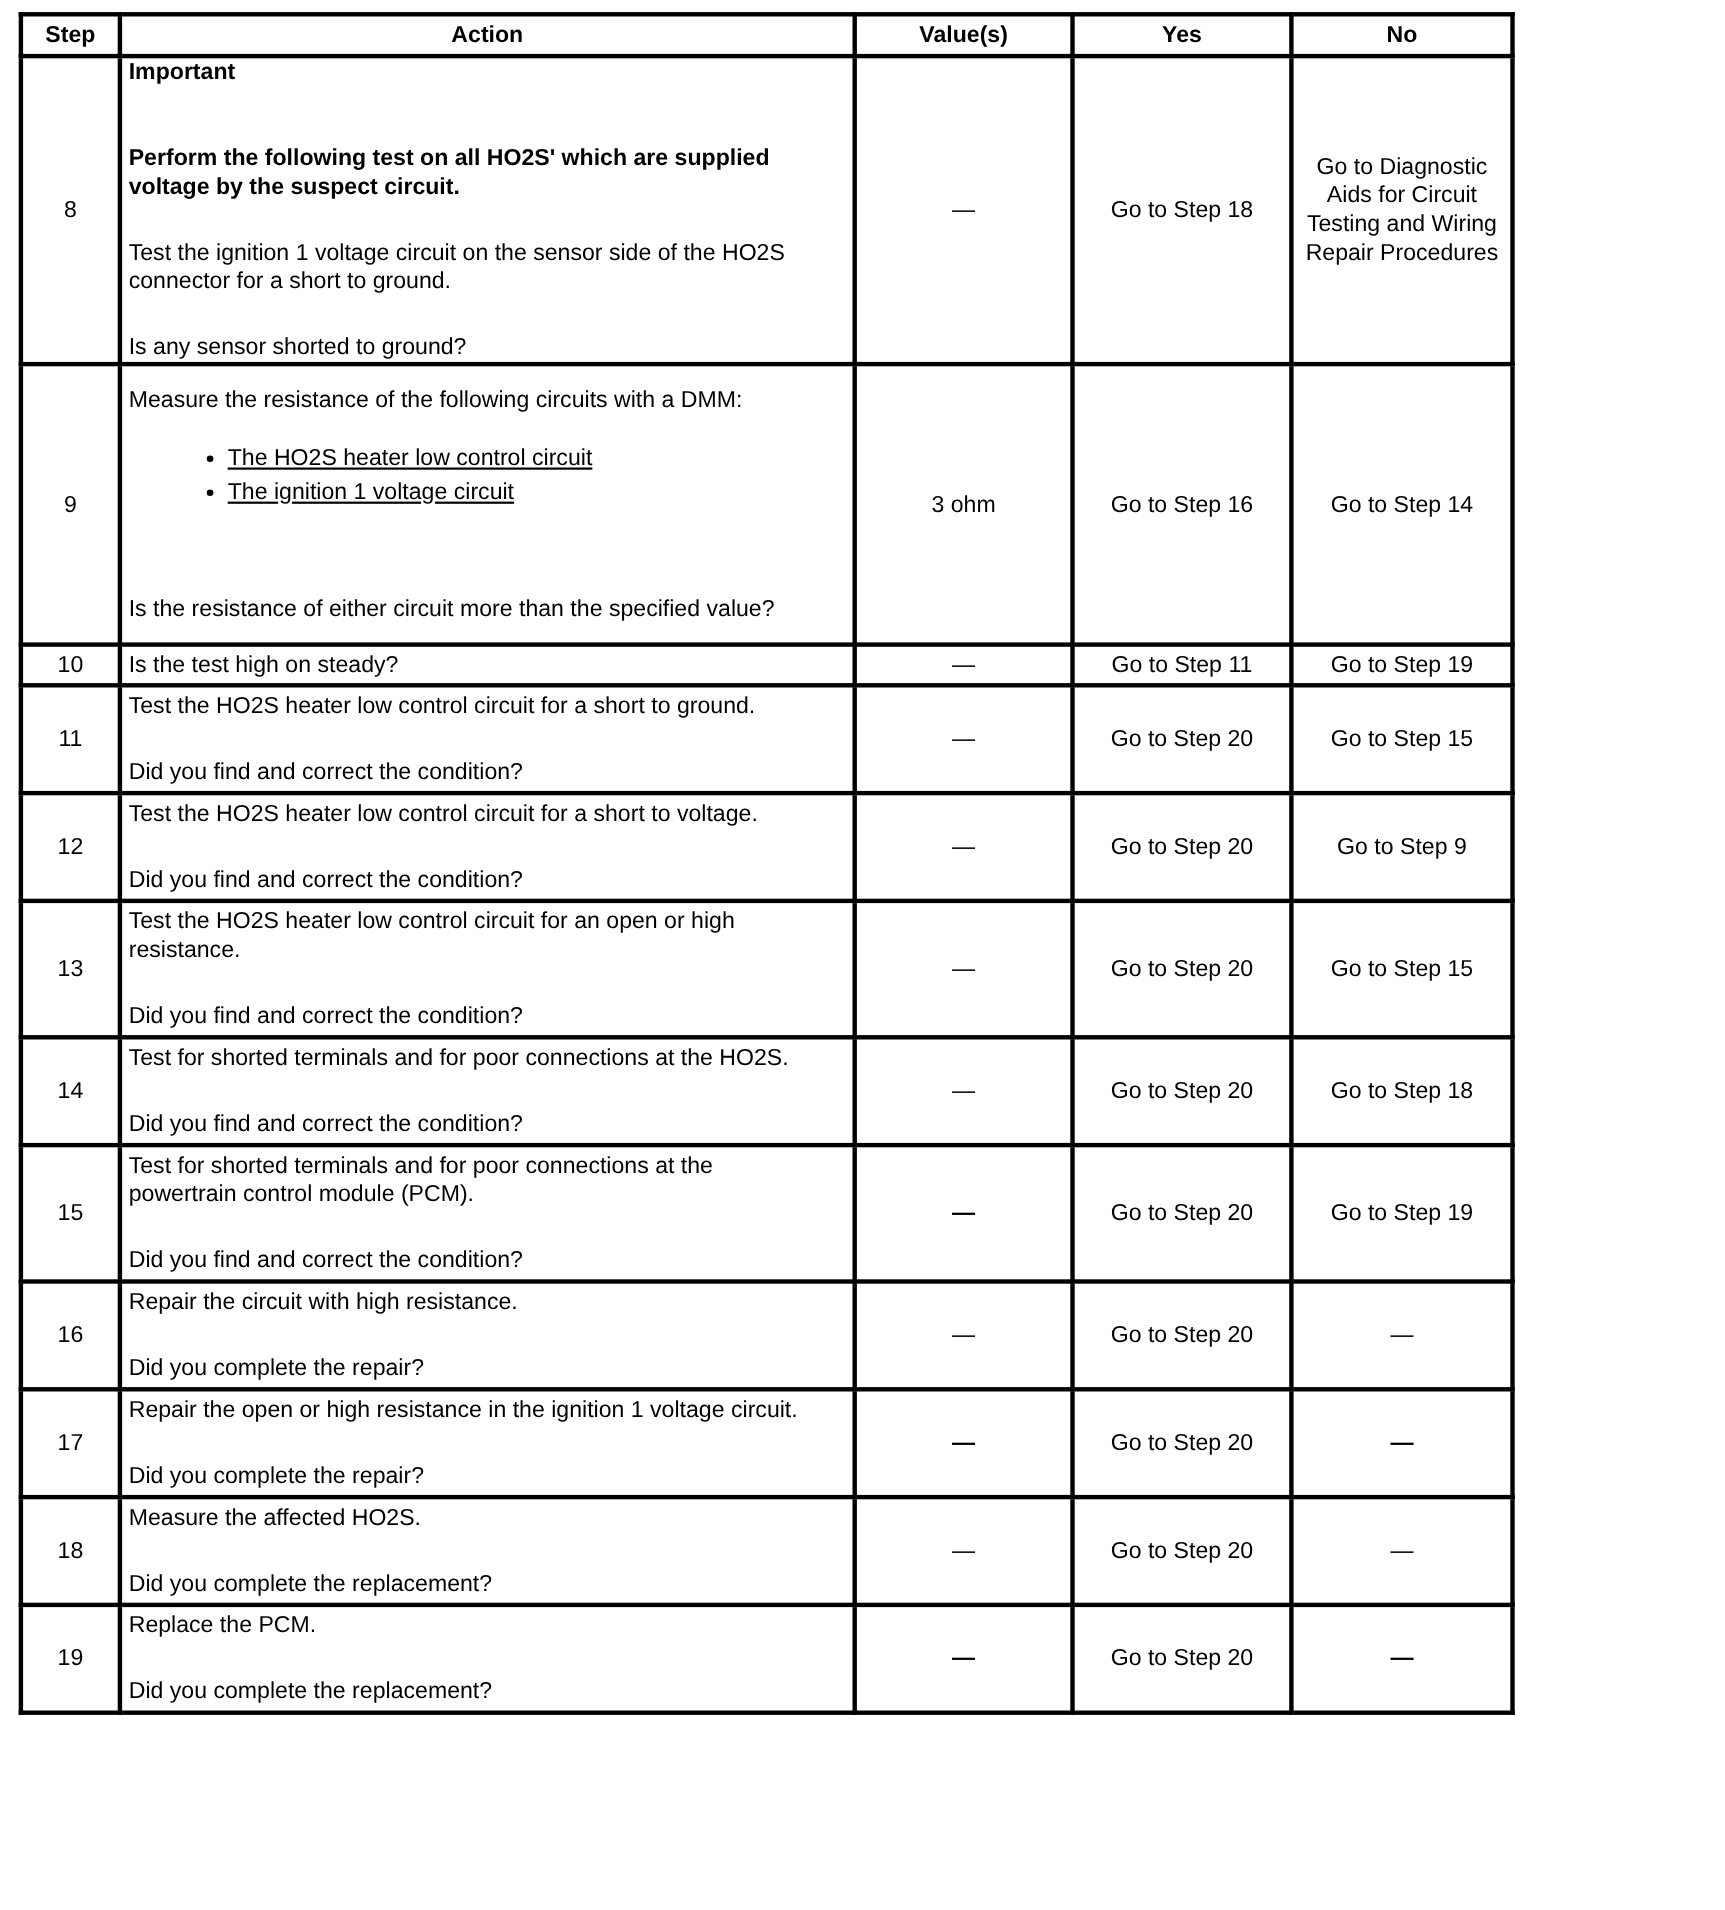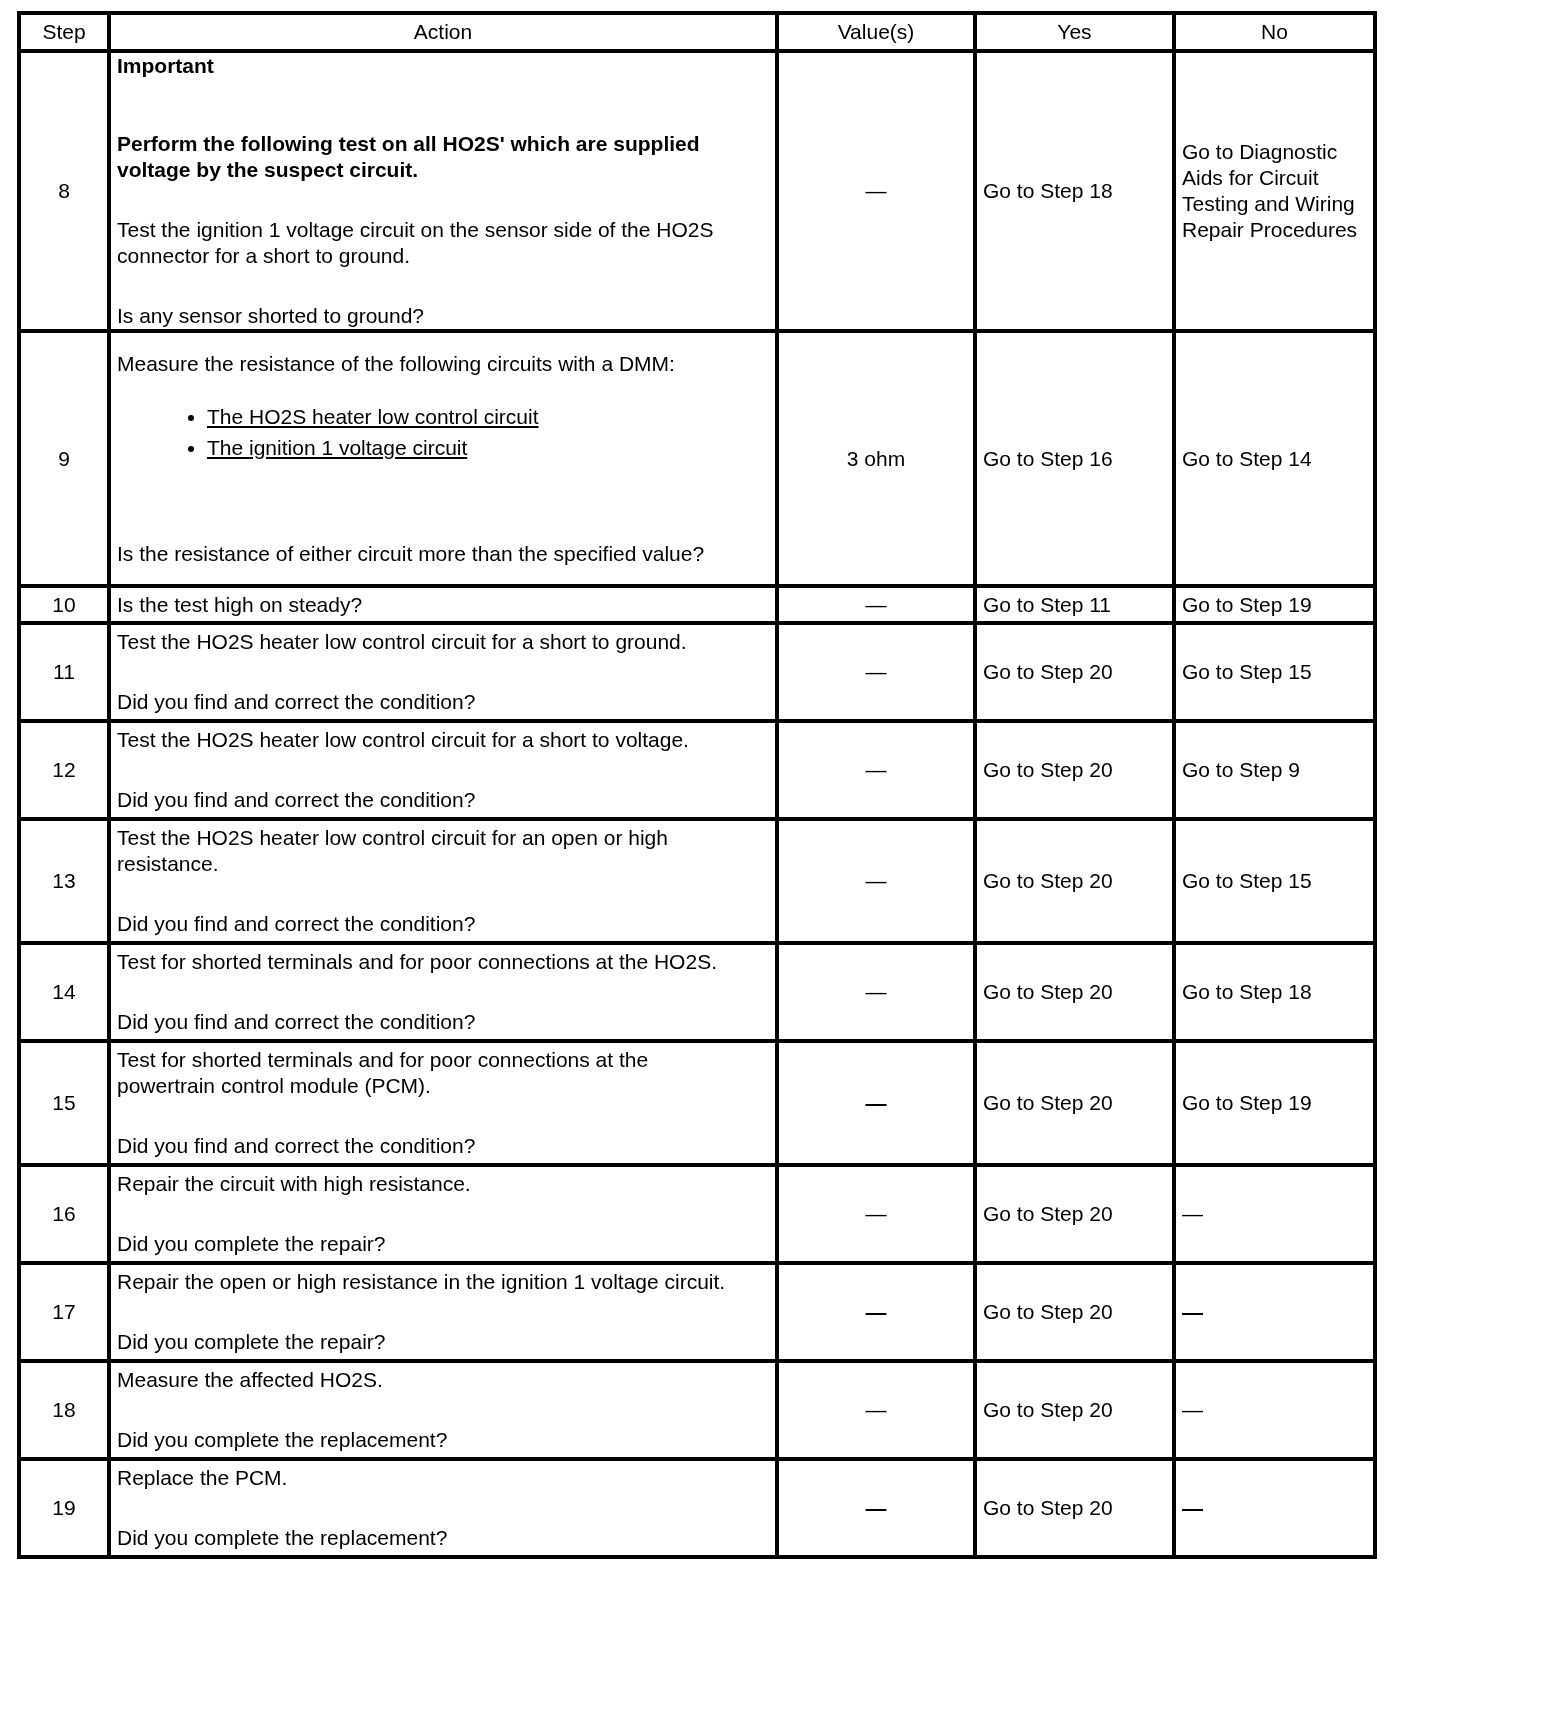--- a/index.html
+++ b/index.html
@@ -1,22 +1,22 @@
 <!DOCTYPE html>
 <html><head>
 <meta charset="utf-8">
 <style>
   html, body { margin:0; padding:0; background:#fff; }
   body { width:1568px; height:1736px; position:relative; font-family:"Liberation Sans", sans-serif; color:#000; }
   table.diag { position:absolute; left:17px; top:11px; width:1356px; border-collapse:collapse; table-layout:fixed; font-size:21px; }
   table.diag td, table.diag th { border:4px solid #000; padding:0 6px; vertical-align:middle; }
-  th { font-weight:normal; text-align:center; height:34px; }
+  th { font-weight:bold; text-align:center; height:34px; }
   td.step { text-align:center; }
   td.val { text-align:center; }
-  td.yes, td.no { text-align:left; vertical-align:bottom; padding-bottom:4px; }
+  td.yes, td.no { text-align:center; vertical-align:bottom; padding-bottom:4px; }
   td.action { vertical-align:top; padding-top:4px; padding-bottom:4px;margin-left:28px; }
   .a-line { line-height:26px; }
   .bold { font-weight:bold; }
   .gap { height:26px; }
   .gap2 { height:52px; }
   ul { margin:24px 0 0 0; padding-left:90px; list-style:disc; }
   ul li { line-height:31px;text-decoration:underline; }
   td.no-multi { line-height:26px; }
 </style>
 </head>

